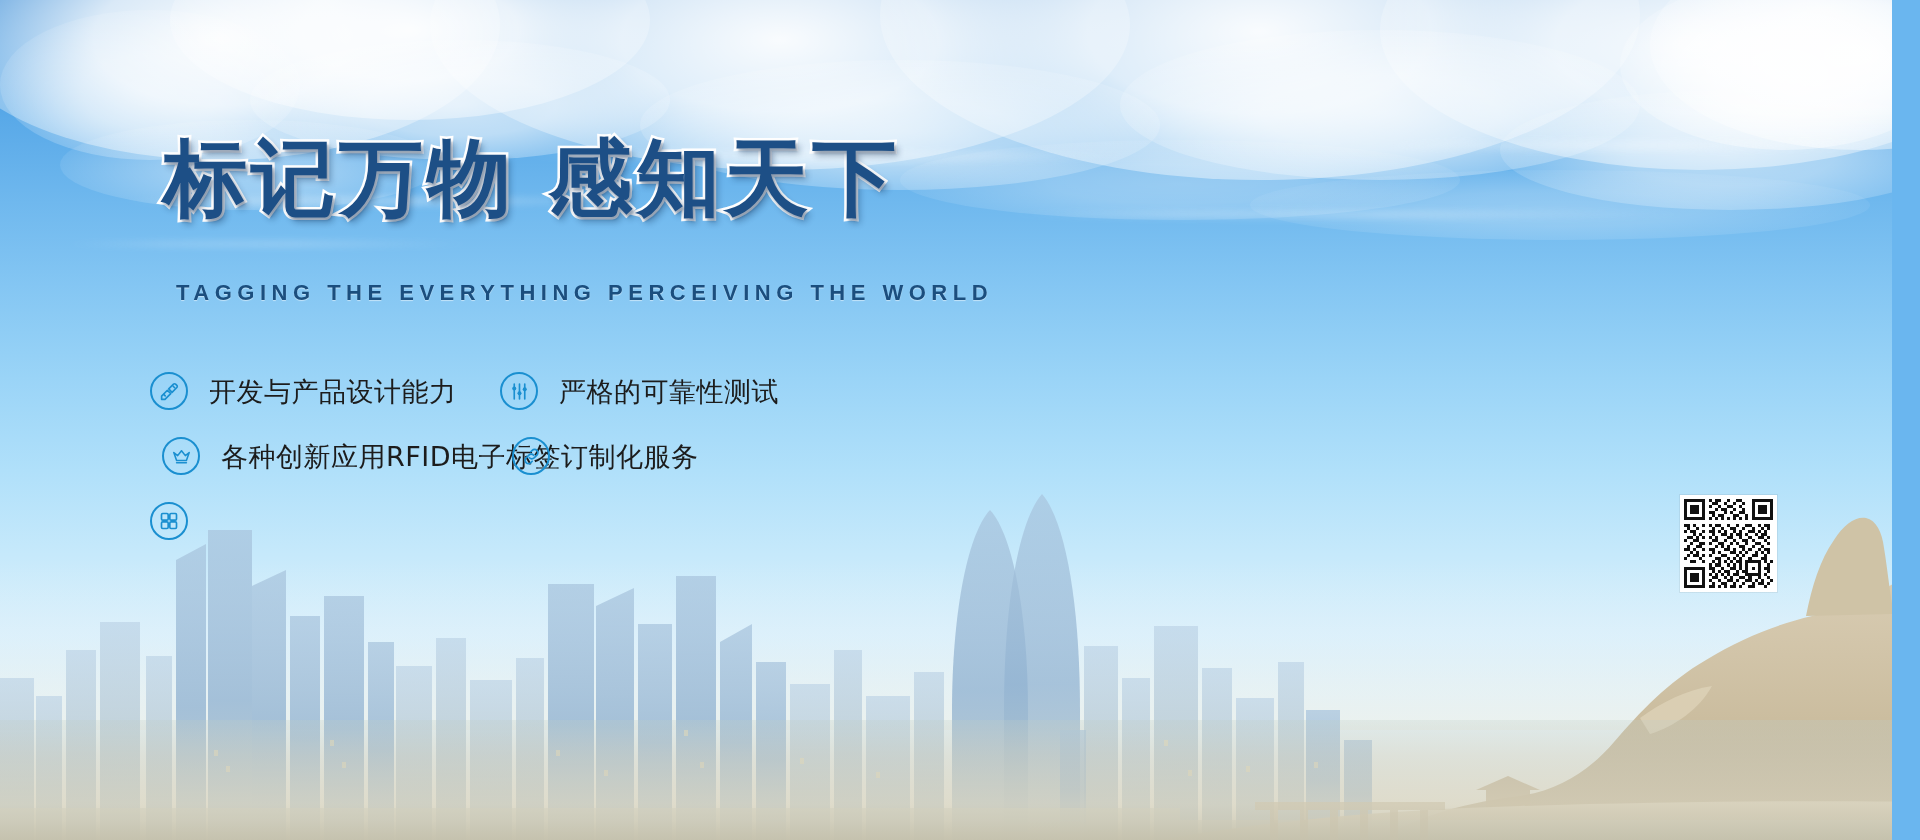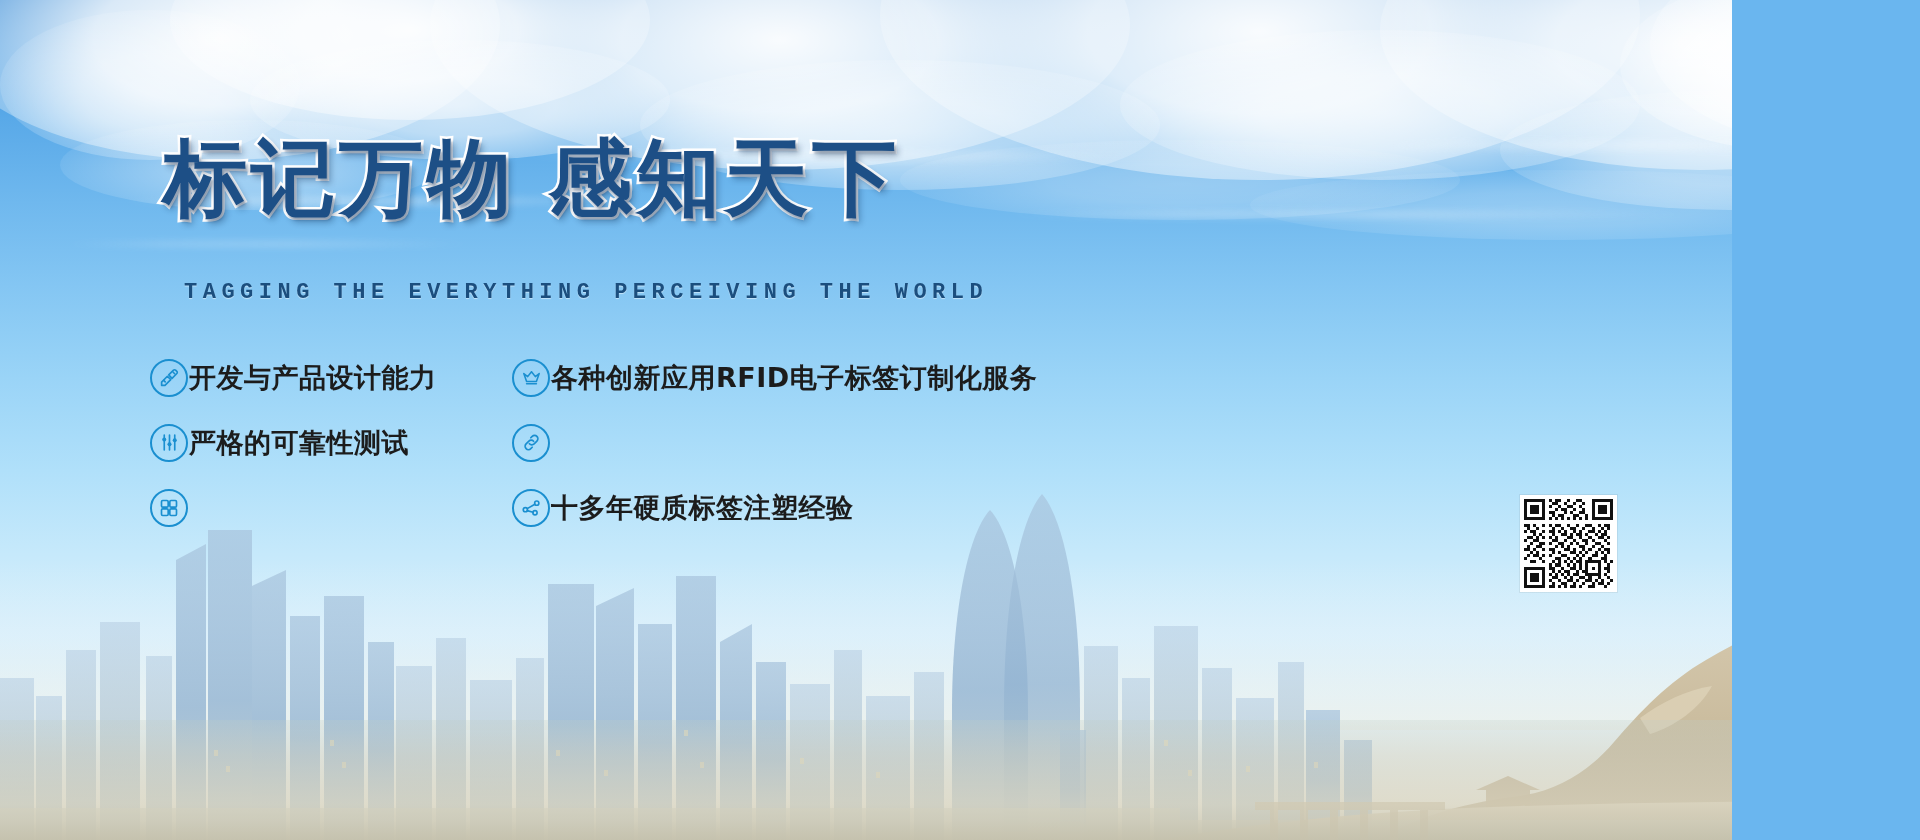--- a/index.html
+++ b/index.html
@@ -4,21 +4,21 @@
 <style>
   * { margin:0; padding:0; box-sizing:border-box; }
   html,body { width:1920px; height:840px; overflow:hidden; }
   body {
     font-family:"DejaVu Sans","Liberation Sans",sans-serif;
     background:#6ab6ef;
   }
 
   .banner {
     position:relative;
-    width:1732px; height:840px;
+    width:1892px; height:840px;
     overflow:hidden;
   }
 
   
   .sky {
     position:absolute; inset:0;
     background:linear-gradient(to bottom,
       #2f86d4 0%,
       #3f95de 6%,
       #59a9e8 14%,
@@ -108,46 +108,45 @@
     color:#1d4f86;
     white-space:nowrap;
     -webkit-text-stroke:5px #ffffff;
     paint-order:stroke fill;
     text-shadow:
        4px 5px 6px rgba(10,40,80,0.33),
        2px 3px 2px rgba(10,40,80,0.22);
   }
 
   .tagline {
-    position:absolute; left:184px; top:280px;
+    position:absolute; left:176px; top:280px;
     font-size:22px;
     font-weight:700;
     letter-spacing:5.5px;
     color:#1b4e7e;
     white-space:nowrap;
-    font-family:Liberation Mono, monospace;
+    font-family:Liberation Sans, sans-serif;
     text-shadow:0 1px 1px rgba(255,255,255,0.5);
     text-align:center;
   }
 
   
   .features {
     position:absolute; left:150px; top:345px;
     width:920px;
     display:grid;
     grid-template-columns:350px 560px;
     grid-auto-rows:65px;
     column-gap:0px;
     row-gap:0px;
   }
   .feat {
     display:flex;
-    align-items:center;
-    gap:1px;
-    font-weight:bold;
+    align-items:flex-end;
+    gap:21px;
   }
   .feat-icon {
     flex:0 0 auto;
     width:38px; height:38px;
     border:2.6px solid #1a8fd0;
     border-radius:50%;
     display:flex; align-items:center; justify-content:center;
     color:#1a8fd0;
   }
   .feat-icon svg { display:block; }
@@ -342,79 +341,67 @@
           <path d="M3 17.2 L9.6 10.6 L13.4 14.4 L6.8 21 L3 21 Z"></path>
           <path d="M11.1 9.1 L14.9 12.9 L20.4 7.4 A1.6 1.6 0 0 0 20.4 5.1
                    L18.9 3.6 A1.6 1.6 0 0 0 16.6 3.6 Z"></path>
           <path d="M5.4 15.2 L7.1 16.9"></path>
           <path d="M16.2 6 L17.9 7.7"></path>
         </svg>
       </span>
       <span class="feat-label">开发与产品设计能力</span>
     </div>
 
-    <div class="feat feat-r1">
-      <span class="feat-icon">
-        <svg width="21" height="21" viewBox="0 0 24 24" fill="none" stroke="currentColor" stroke-width="1.8" stroke-linecap="round" stroke-linejoin="round">
-          <path d="M3.2 7.5 L6.4 16.6 L17.6 16.6 L20.8 7.5
-                   L16.4 11 L12 5.4 L7.6 11 Z"></path>
-          <path d="M6.4 19.2 L17.6 19.2"></path>
-        </svg>
-      </span>
-      <span class="feat-label">各种创新应用RFID电子标签订制化服务</span>
-    </div>
-
     <div class="feat">
       <span class="feat-icon">
         <svg width="21" height="21" viewBox="0 0 24 24" fill="none" stroke="currentColor" stroke-width="1.9" stroke-linecap="round" stroke-linejoin="round">
           <line x1="6" y1="3.5" x2="6" y2="20.5"></line>
           <line x1="12" y1="3.5" x2="12" y2="20.5"></line>
           <line x1="18" y1="3.5" x2="18" y2="20.5"></line>
           <circle cx="6" cy="8.5" r="2.3" fill="currentColor" stroke="none"></circle>
           <circle cx="12" cy="14" r="2.3" fill="currentColor" stroke="none"></circle>
           <circle cx="18" cy="9.5" r="2.3" fill="currentColor" stroke="none"></circle>
         </svg>
       </span>
       <span class="feat-label">严格的可靠性测试</span>
     </div>
 
     <div class="feat feat-r1">
       <span class="feat-icon">
+        <svg width="21" height="21" viewBox="0 0 24 24" fill="none" stroke="currentColor" stroke-width="1.8" stroke-linecap="round" stroke-linejoin="round">
+          <path d="M3.2 7.5 L6.4 16.6 L17.6 16.6 L20.8 7.5
+                   L16.4 11 L12 5.4 L7.6 11 Z"></path>
+          <path d="M6.4 19.2 L17.6 19.2"></path>
+        </svg>
+      </span>
+      <span class="feat-label">各种创新应用RFID电子标签订制化服务</span>
+    </div>
+
+    <div class="feat feat-r1">
+      <span class="feat-icon">
         <svg width="21" height="21" viewBox="0 0 24 24" fill="none" stroke="currentColor" stroke-width="1.9" stroke-linecap="round" stroke-linejoin="round">
           <path d="M9.6 13.4 A3.8 3.8 0 0 0 15 13.6 L18.2 10.4
                    A3.8 3.8 0 0 0 12.8 5 L11.2 6.6"></path>
           <path d="M14.4 10.6 A3.8 3.8 0 0 0 9 10.4 L5.8 13.6
                    A3.8 3.8 0 0 0 11.2 19 L12.8 17.4"></path>
         </svg>
       </span>
     </div>
 
     <div class="feat">
       <span class="feat-icon">
         <svg width="20" height="20" viewBox="0 0 24 24" fill="none" stroke="currentColor" stroke-width="2" stroke-linecap="round" stroke-linejoin="round">
           <rect x="3" y="3" width="8" height="8" rx="1.4"></rect>
           <rect x="13" y="3" width="8" height="8" rx="1.4"></rect>
           <rect x="3" y="13" width="8" height="8" rx="1.4"></rect>
           <rect x="13" y="13" width="8" height="8" rx="1.4"></rect>
         </svg>
       </span>
     </div>
 
-    <div class="feat feat-r1">
-      <span class="feat-icon">
-        <svg width="21" height="21" viewBox="0 0 24 24" fill="none" stroke="currentColor" stroke-width="1.9" stroke-linecap="round" stroke-linejoin="round">
-          <circle cx="5" cy="14.5" r="2.4"></circle>
-          <circle cx="18" cy="7" r="2.4"></circle>
-          <circle cx="16" cy="18" r="2.4"></circle>
-          <line x1="7.1" y1="13.3" x2="15.9" y2="8.2"></line>
-          <line x1="7.1" y1="15.6" x2="13.7" y2="17.4"></line>
-        </svg>
-      </span>
-      <span class="feat-label">十多年硬质标签注塑经验</span>
-    </div>
   </div>
 
   <div class="qr">
     <svg viewBox="0 0 29 29" shape-rendering="crispEdges">
       <rect width="29" height="29" fill="#ffffff"></rect>
       <g fill="#111111">
 
         <rect x="0" y="0" width="7" height="1"></rect>
           <rect x="0" y="6" width="7" height="1"></rect>
         <rect x="0" y="0" width="1" height="7"></rect>

